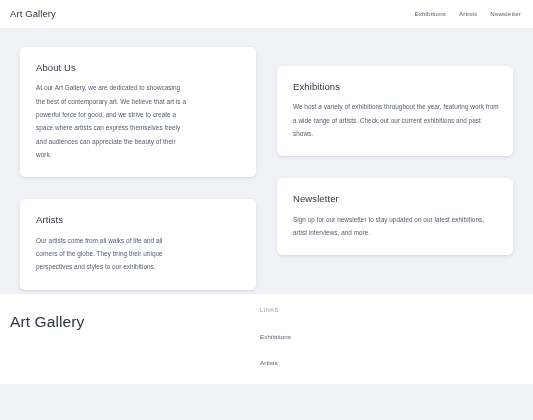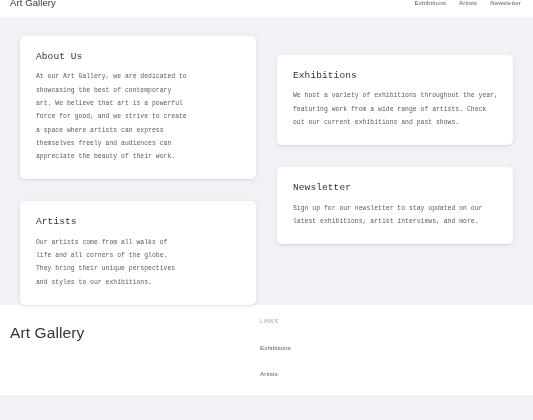--- a/index.html
+++ b/index.html
@@ -13,21 +13,20 @@
     font-family: "Liberation Sans", sans-serif;
     color: #2f3542;
     overflow: hidden;
   }
   .page {
     width: 533px;
     height: 384px;
     display: flex;
     flex-direction: column;
     background: #c2410c;
-    justify-content: center;
   }
 
   
   .site-header {
     height: 28px;
     background: #ffffff;
     display: flex;
     align-items: center;
     justify-content: space-between;
     padding: 0 12px 0 10px;
@@ -56,21 +55,20 @@
     white-space: nowrap;
   }
 
   
   .content {
     flex: 1 1 auto;
     background: #f1f2f6;
     padding: 19px 20px 0 20px;
     box-sizing: border-box;
     position: relative;
-    font-family: Liberation Mono, monospace;
   }
   .card-grid {
     display: grid;
     grid-template-columns: 1fr 1fr;
     column-gap: 21px;
     row-gap: 0;
   }
   .col {
     display: flex;
     flex-direction: column;

